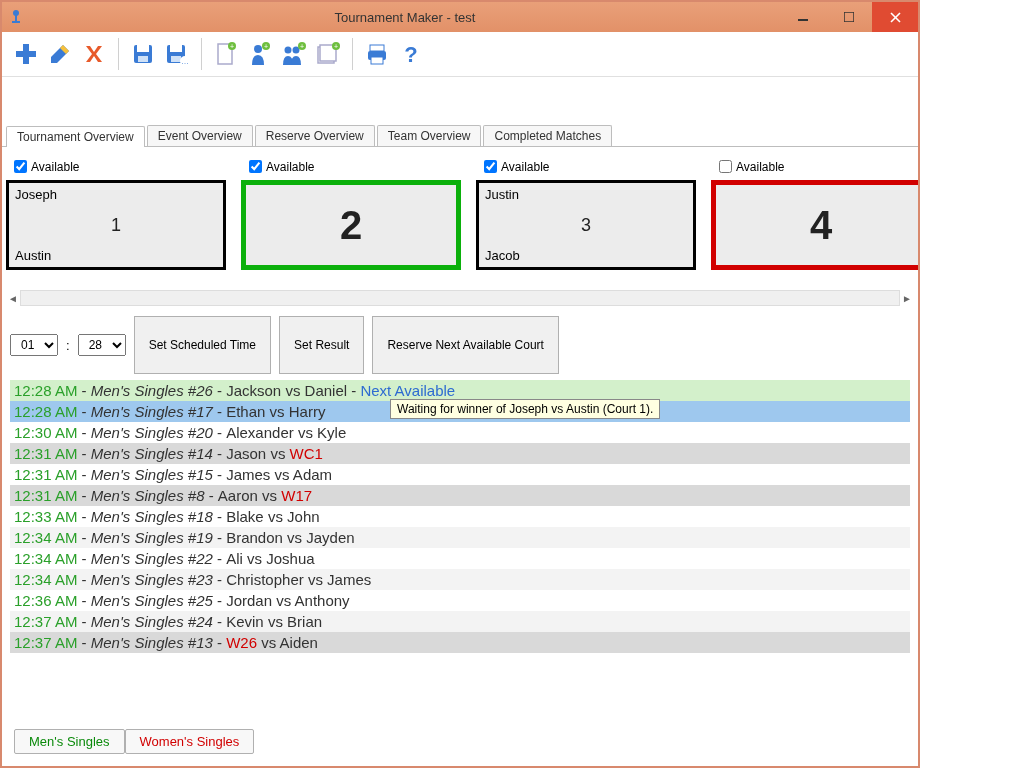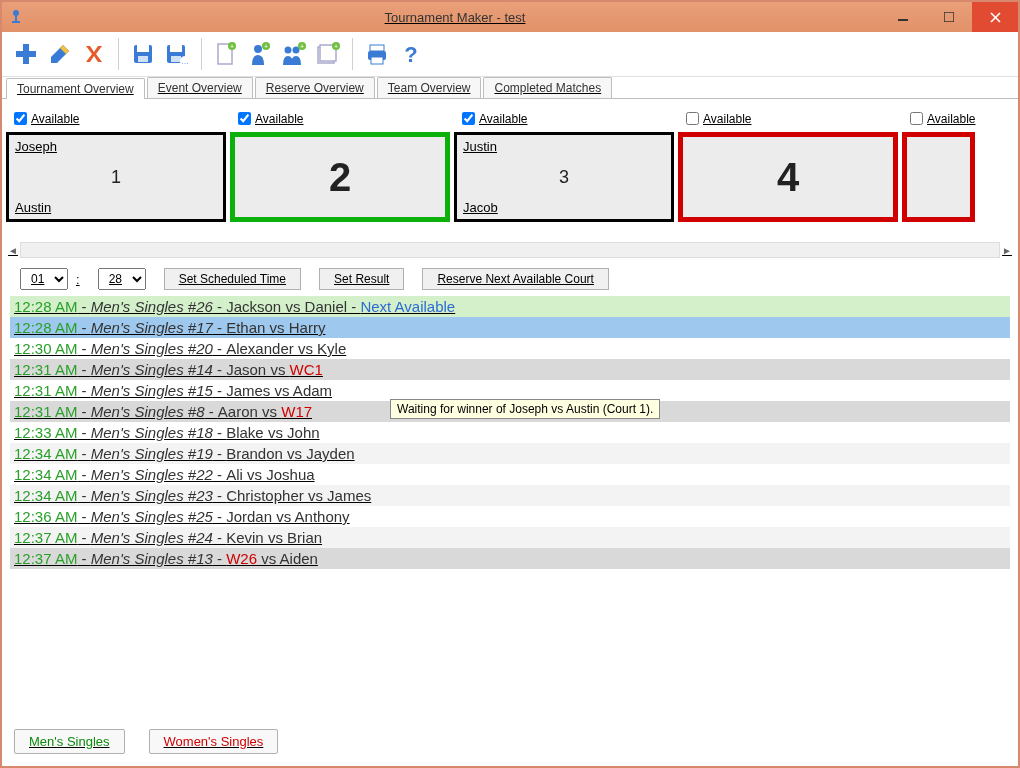--- a/index.html
+++ b/index.html
@@ -1,60 +1,60 @@
 <!DOCTYPE html>
 <html><head>
 <meta charset="utf-8">
 <style>
 html,body{margin:0;padding:0;font-family:"Segoe UI",Tahoma,sans-serif;font-size:13px;background:#fff;}
-.window{width:1020px;height:768px;box-sizing:border-box;border:2px solid #d8896d;background:#fff;display:flex;flex-direction:column;text-decoration:underline;}
+.window{width:920px;height:768px;box-sizing:border-box;border:2px solid #d8896d;background:#fff;display:flex;flex-direction:column;}
 .titlebar{height:30px;background:linear-gradient(#e9a079,#e29168);display:flex;align-items:center;color:#222;position:relative;}
 .titlebar .app-icon{width:16px;height:16px;margin:0 6px;}
 .titlebar .title{flex:1;text-align:center;font-size:13px;color:#333;}
 .titlebar .win-controls{display:flex;height:100%;}
 .titlebar .win-btn{width:46px;height:100%;display:flex;align-items:center;justify-content:center;font-family:Arial;color:#333;}
 .titlebar .win-btn.close{background:#e04b32;color:#fff;}
 .toolbar{height:44px;background:#fff;border-bottom:1px solid #e0e0e0;display:flex;align-items:center;padding-left:8px;gap:2px;}
 .toolbar .sep{width:1px;height:32px;background:#d0d0d0;margin:0 6px;}
 .toolbar .tbtn{width:32px;height:32px;display:flex;align-items:center;justify-content:center;}
 .tabs{display:flex;border-bottom:1px solid #bdbdbd;background:#fff;padding-left:4px;}
-.tab{padding:3px 10px;font-size:12px;border:1px solid #bdbdbd;border-bottom:none;margin-right:2px;background:#f7f7f7;border-radius:2px 2px 0 0;color:#333;}
+.tab{padding:3px 10px;font-size:12px;border:1px solid #bdbdbd;border-bottom:none;margin-right:2px;background:#f7f7f7;border-radius:2px 2px 0 0;color:#333;margin-top:48px;}
 .tab.active{background:#fff;font-weight:normal;position:relative;top:1px;}
-.court-strip{display:flex;padding:8px 4px 2px 4px;gap:4px;overflow:hidden;}
+.court-strip{display:flex;padding:8px 4px 2px 4px;gap:15px;overflow:hidden;}
 .court{flex:0 0 220px;display:flex;flex-direction:column;}
 .court .avrow{display:flex;align-items:center;font-size:12px;padding:2px 0 4px 4px;}
 .court .avrow input{margin-right:4px;}
 .court-box{height:90px;border:3px solid #000;background:#ececec;position:relative;display:flex;flex-direction:column;justify-content:space-between;padding:4px 6px;box-sizing:border-box;font-size:13px;}
 .court-box .num{position:absolute;inset:0;display:flex;align-items:center;justify-content:center;font-size:40px;font-weight:bold;color:#222;}
 .court-box.small .num{font-size:18px;font-weight:normal;}
 .court.green .court-box{border-color:#0bb00b;border-width:5px;}
 .court.red .court-box{border-color:#d10000;border-width:5px;}
 .court .timer{text-align:center;font-size:12px;margin-top:2px;min-height:16px;}
 .timer.red{color:#d10000;}
 .timer.green{color:#0bb00b;}
 .scrollbar-row{display:flex;align-items:center;padding:0 4px;margin-bottom:6px;}
 .scrollbar-row .arrow{width:14px;height:14px;display:flex;align-items:center;justify-content:center;color:#666;font-size:10px;}
 .scrollbar-row .track{flex:1;height:14px;background:#f0f0f0;border:1px solid #ddd;}
 .controls-row{display:flex;align-items:center;gap:8px;padding:4px 8px;}
-.controls-row select,.controls-row button{font-size:12px;padding:2px 6px;margin-left:10px;}
-.controls-row button{background:#f0f0f0;border:1px solid #b0b0b0;padding:3px 14px;}
+.controls-row select,.controls-row button{font-size:12px;padding:2px 6px;}
+.controls-row button{background:#f0f0f0;border:1px solid #b0b0b0;padding:21px 14px;}
 .match-list{flex:1;overflow:auto;margin:2px 8px;border:0;}
 .match-row{padding:2px 4px;font-size:15px;display:flex;white-space:pre;}
 .match-row.alt{background:#f3f3f3;}
 .match-row.gray{background:#d9d9d9;}
 .match-row.hl-green{background:#d3f0cb;}
 .match-row.hl-blue{background:#9ec8ee;}
 .time{color:#2aa02a;}
 .event{font-style:italic;color:#333;}
 .dash{color:#333;}
 .players{color:#333;}
 .wred{color:#d10000;}
 .next-av{color:#2d6bd1;}
 .tooltip{position:absolute;background:#ffffe1;border:1px solid #888;padding:2px 6px;font-size:12px;white-space:nowrap;}
-.bottom-row{padding:8px 12px 12px 12px;display:flex;gap:24px;align-items:center;}
+.bottom-row{padding:8px 12px 12px 12px;display:flex;gap:0;align-items:center;}
 .pillbtn{border:1px solid #b0b0b0;background:#f8f8f8;padding:4px 14px;font-size:13px;border-radius:2px;}
 .pillbtn.green{color:#0b8a0b;}
 .pillbtn.red{color:#d10000;}
 svg{display:block;}
 </style>
 </head>
 <body>
 
 <div class="window" style="position: relative;">
   <div class="titlebar">

